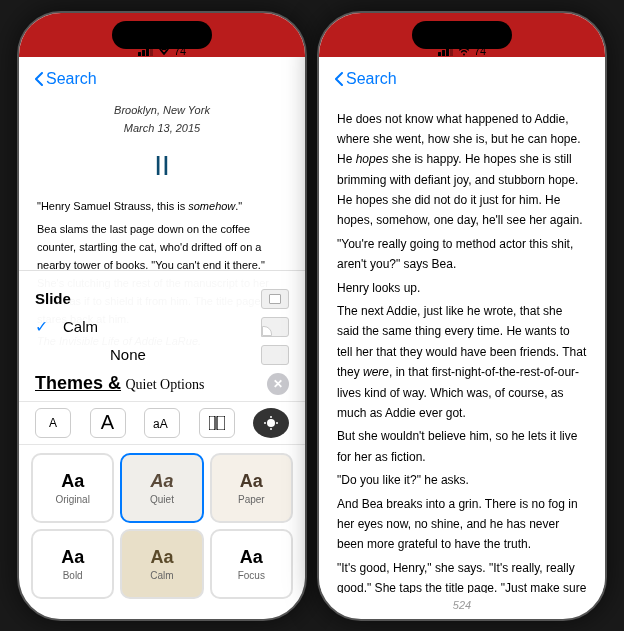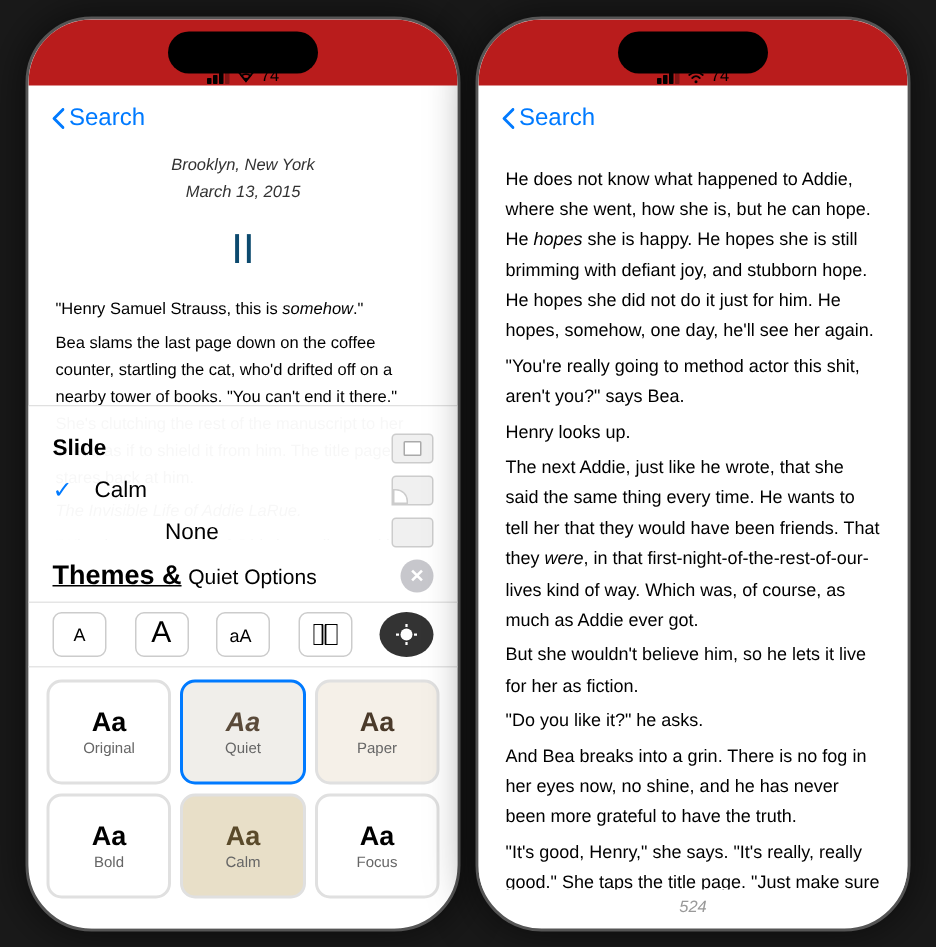--- a/index.html
+++ b/index.html
@@ -383,21 +383,21 @@
           <div style="display:flex;align-items:center;gap:8px;">
             <span style="color:transparent;font-size:16px;width:20px;">✓</span>
             <span style="font-size:15px;margin-left:47px;">None</span>
           </div>
           <div style="width:28px;height:20px;border:1.5px solid #ccc;border-radius:3px;background:#f0f0f0;"></div>
         </div>
 
         <div class="themes-header">
           <div>
             <span style="font-size:18px;font-weight:600;text-decoration:underline;">Themes &amp;</span>
-            <span style="font-size:14px;">Quiet Options</span>
+            <span style="font-size:14px;font-family:Liberation Serif, serif;">Quiet Options</span>
           </div>
           <div class="themes-close">✕</div>
         </div>
 
         <div class="font-controls">
           <div class="font-btn small">A</div>
           <div class="font-btn large">A</div>
           <div class="font-icon-btn">
             <svg width="18" height="14" viewBox="0 0 18 14">
               <text x="0" y="12" font-size="12" fill="#000">aA</text>

